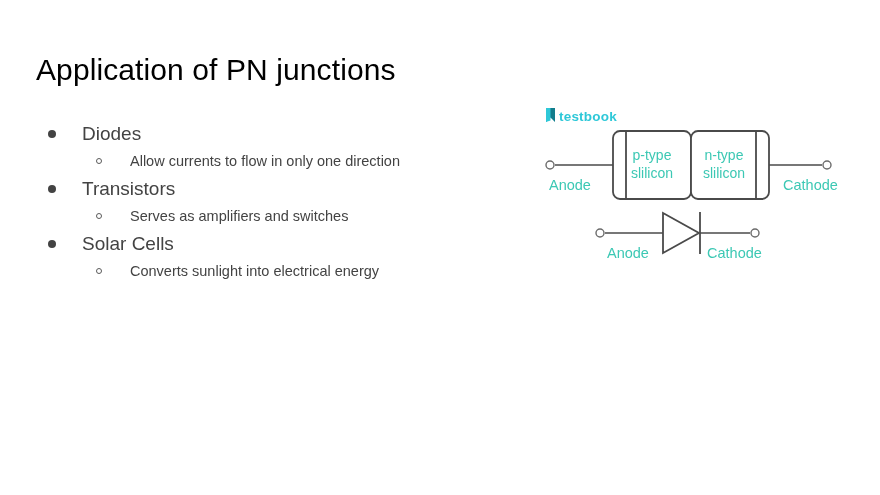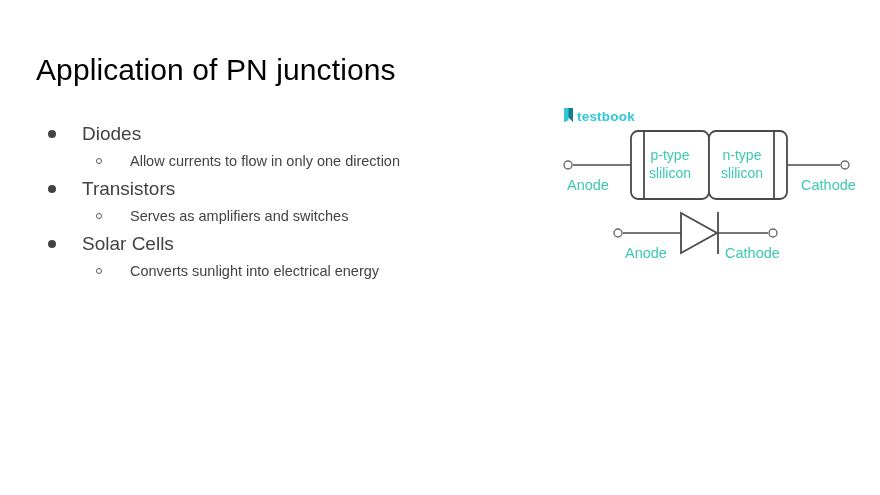--- a/index.html
+++ b/index.html
@@ -105,21 +105,21 @@
   .bullet-l2 .text {
     font-size: 14.5px;
     line-height: 27px;
     color: #434343;
     white-space: nowrap;
   }
 
   
   #figure {
     position: absolute;
-    left: 553px;
+    left: 535px;
     top: 100px;
     width: 320px;
     height: 175px;
     text-align: center;
   }
   #figure svg { display: block; }
 </style>
 </head>
 <body>
 

